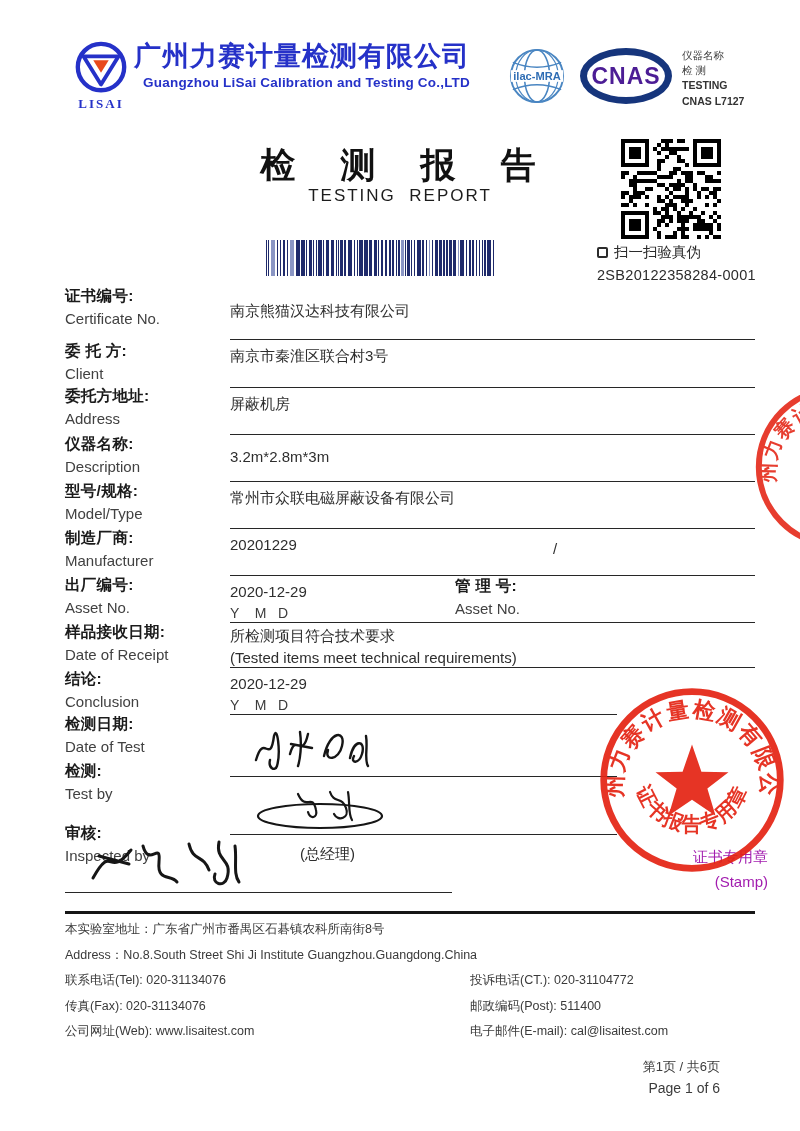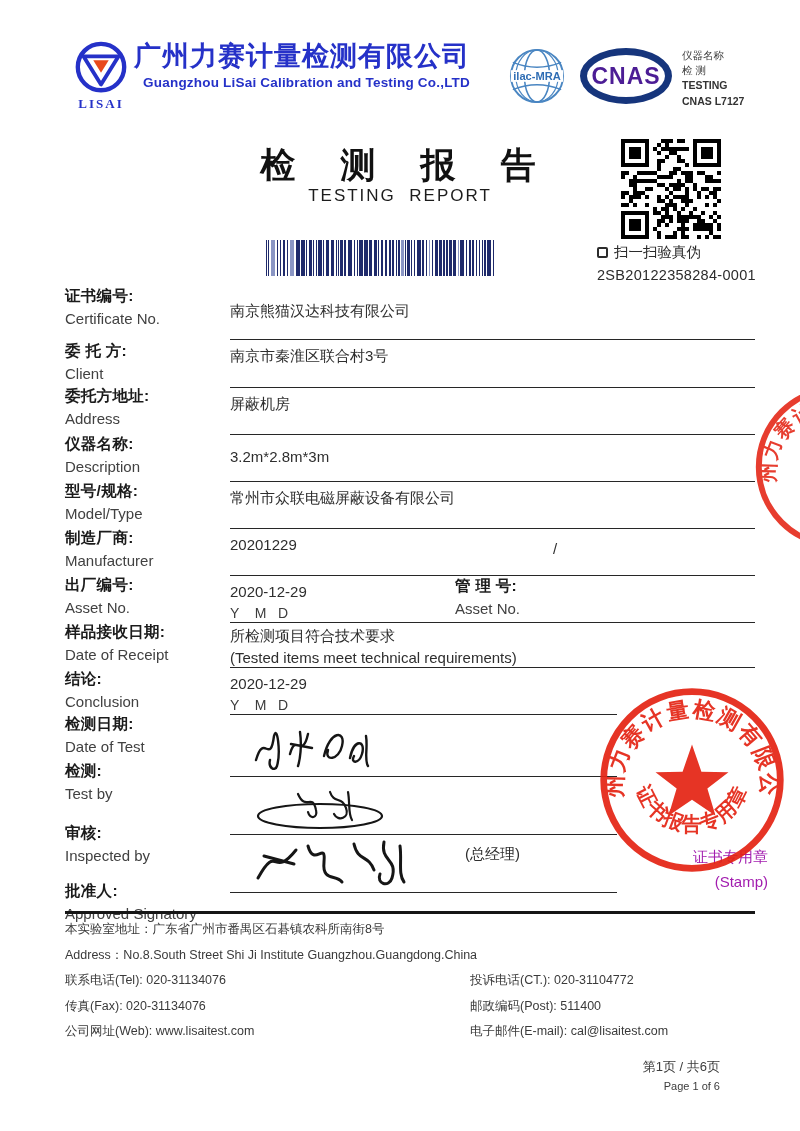--- a/index.html
+++ b/index.html
@@ -59,21 +59,21 @@
   .stamp-big { position:absolute; left:596px; top:684px; width:192px; height:192px; opacity:0.92; pointer-events:none; }
   .stamp-edge { position:absolute; left:752px; top:382px; width:170px; height:170px; opacity:0.88; pointer-events:none; }
   
   .divider { position:absolute; left:65px; top:911px; width:690px; height:3px; background:#161616; }
   .footer { position:absolute; left:65px; top:921px; width:690px; font-size:12.5px; color:#3a3a3a; }
   .footer .fl { margin-bottom:8.5px; }
   .fcols { display:flex; margin-bottom:8.5px; }
   .fcols .c1 { width:405px; }
   .pageno { position:absolute; left:555px; top:1058px; width:165px; text-align:right; color:#3c3c3c; }
   .pageno .p1 { font-size:13px; }
-  .pageno .p2 { font-size:11px; margin-top:4px; }
+  .pageno .p2 { font-size:14px; margin-top:4px; }
 </style>
 </head>
 <body>
 
 <div class="page">
 
   <div class="hdr">
     <div class="logo-box">
       <svg width="58" height="58" viewBox="0 0 60 60">
         <circle cx="30" cy="28" r="24" fill="none" stroke="#2531c8" stroke-width="4.5"></circle>
@@ -530,24 +530,20 @@
           <g fill="none" stroke="#161616" stroke-width="2.2" stroke-linecap="round">
             <ellipse cx="70" cy="30" rx="62" ry="12"></ellipse>
             <path d="M48,8 C56,26 62,6 66,24 C68,32 60,34 58,26"></path>
             <path d="M80,6 C84,18 92,10 96,22 C100,32 88,36 84,28 M98,6 C100,16 98,28 102,34"></path>
           </g>
         </svg>
       </div>
     </div>
 
     <div class="frow short" style="height:58px">
-      <div class="lblcol">
-        <div class="lz">批准人:</div>
-        <div class="le">Approved Signatory</div>
-      </div>
       <div class="valcol">
         <svg class="sig" width="170" height="56" viewBox="0 0 170 56">
           <g fill="none" stroke="#161616" stroke-width="3" stroke-linecap="round">
             <path d="M8,44 C28,8 22,46 46,16 M14,22 L44,30"></path>
             <path d="M58,12 C64,34 76,6 74,28 C72,48 86,40 92,48"></path>
             <path d="M104,10 C108,28 118,20 124,36 M134,8 C130,28 148,24 142,44 C139,54 126,50 130,40 M150,12 C152,26 148,40 154,48"></path>
           </g>
         </svg>
         <div class="role">(总经理)</div>
       </div>

